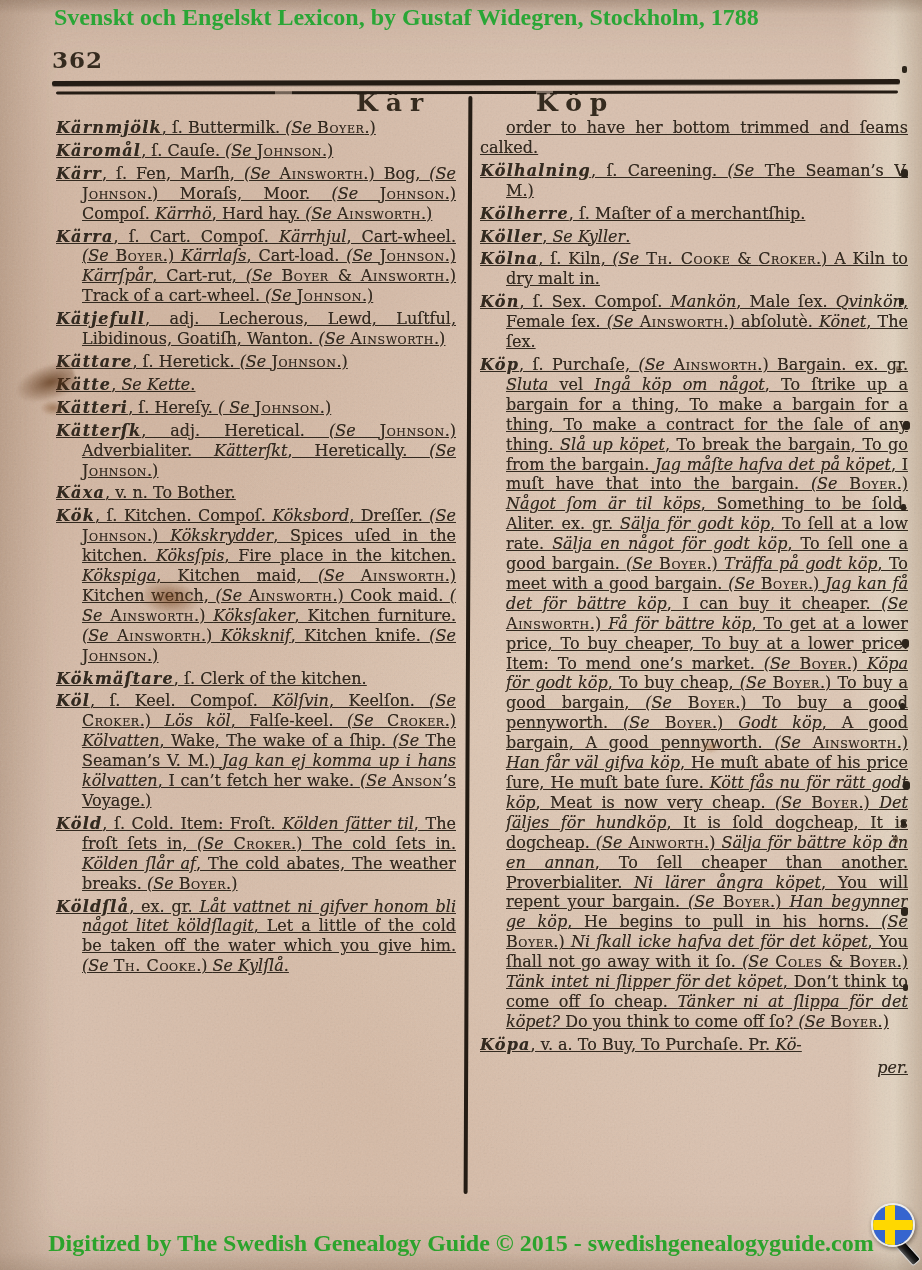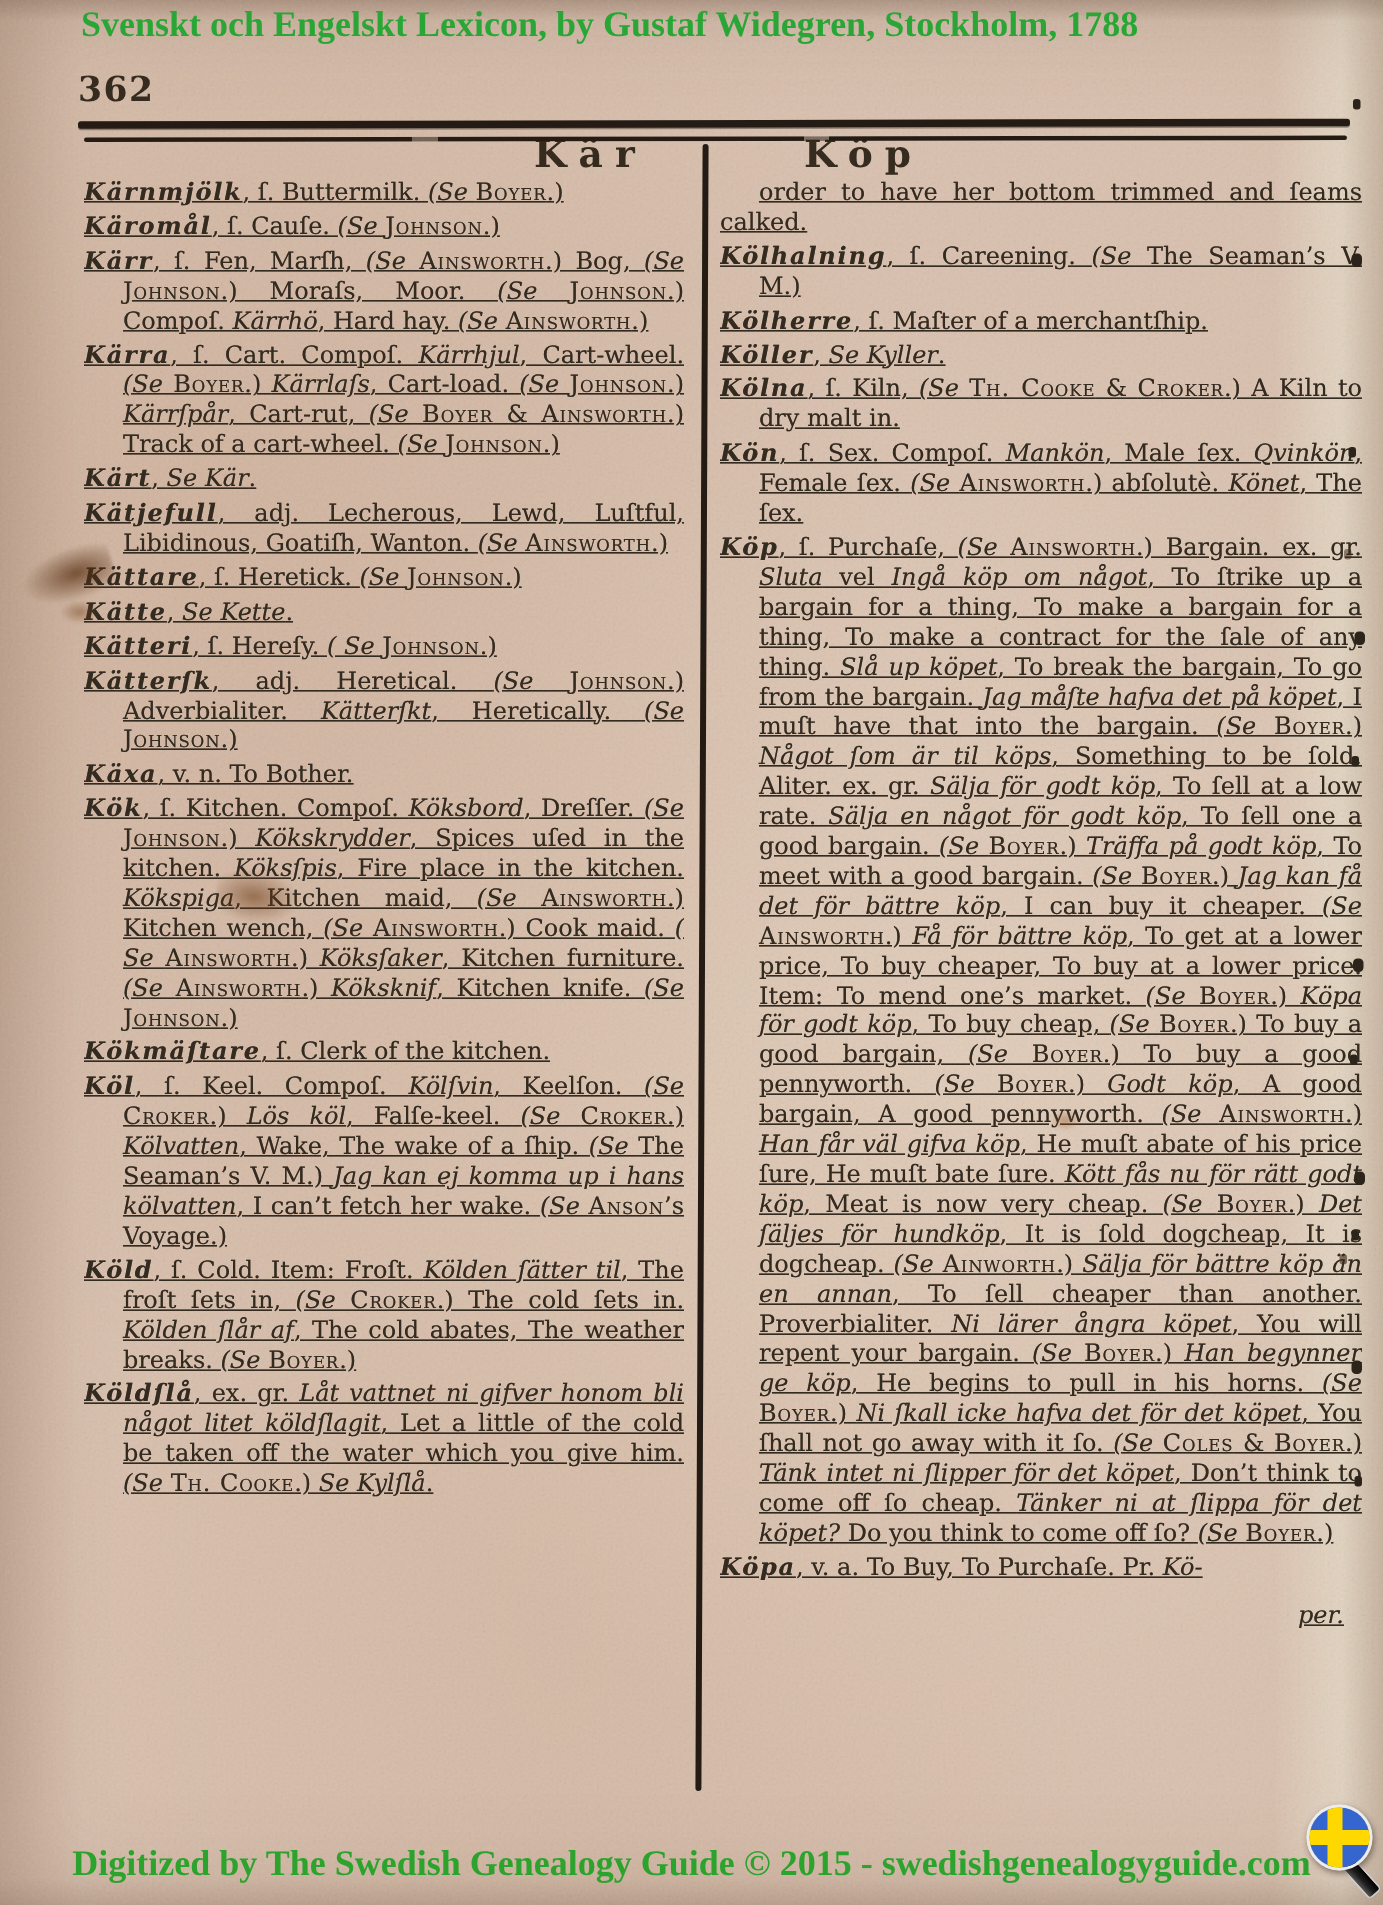--- a/index.html
+++ b/index.html
@@ -39,21 +39,21 @@
   .rule-thin{left:56px;top:91px;width:842px;height:3px;transform:rotate(-.08deg);
     background:linear-gradient(90deg,#241c14 0 26%,rgba(36,28,20,.55) 26% 28%,#241c14 28% 57%,rgba(36,28,20,.5) 57% 59%,#241c14 59% 100%);}
   .col-divider{position:absolute;left:466px;top:96px;width:4px;height:1098px;z-index:3;
     background:#241c14;border-radius:2px;transform:rotate(.25deg);}
   .col{position:absolute;top:118px;z-index:4;color:#332a20;font-size:16px;line-height:19.9px;
     text-align:justify;overflow:hidden;text-shadow:0 0 .4px rgba(45,35,25,.55);text-decoration:underline;}
   .col-left{left:56px;width:400px;height:1102px;}
   .col-right{left:480px;width:428px;height:1102px;}
   .entry{margin:0 0 3px 0;text-indent:-26px;padding-left:26px;}
   .entry.cont{text-indent:26px;padding-left:0;}
-  .catchword{margin:12px;text-align:right;font-style:italic;}
+  .catchword{margin:0;text-align:right;font-style:italic;}
   .s-h{font-style:italic;font-weight:bold;letter-spacing:1.2px;}
   .s-i{font-style:italic;}
   .s-c{font-variant:small-caps;letter-spacing:.6px;}
   .stain{position:absolute;z-index:5;pointer-events:none;}
   .stain1{left:14px;top:366px;width:62px;height:36px;transform:rotate(-18deg);
     background:radial-gradient(ellipse at 60% 50%, rgba(88,48,18,.75), rgba(88,48,18,0) 70%);filter:blur(1px);}
   .stain2{left:144px;top:580px;width:56px;height:36px;transform:rotate(8deg);
     background:radial-gradient(ellipse at 45% 50%, rgba(112,62,24,.6), rgba(112,62,24,0) 70%);filter:blur(1px);}
   .stain3{left:40px;top:400px;width:26px;height:16px;
     background:radial-gradient(ellipse, rgba(120,70,30,.5), rgba(120,70,30,0) 70%);filter:blur(1px);}
@@ -98,21 +98,20 @@
 
   <div class="rule rule-thick"></div>
   <div class="rule rule-thin"></div>
   <div class="col-divider"></div>
 
   <div class="col col-left" id="col-left">
       <p class="entry"><span class="s-h">Kärnmjölk</span><span class="s-r">, ſ. Buttermilk. </span><span class="s-i">(Se </span><span class="s-c">Boyer</span><span class="s-r">.)</span></p>
       <p class="entry"><span class="s-h">Käromål</span><span class="s-r">, ſ. Cauſe. </span><span class="s-i">(Se </span><span class="s-c">Johnson</span><span class="s-r">.)</span></p>
       <p class="entry"><span class="s-h">Kärr</span><span class="s-r">, ſ. Fen, Marſh, </span><span class="s-i">(Se </span><span class="s-c">Ainsworth</span><span class="s-r">.) Bog, </span><span class="s-i">(Se </span><span class="s-c">Johnson</span><span class="s-r">.) Moraſs, Moor. </span><span class="s-i">(Se </span><span class="s-c">Johnson</span><span class="s-r">.) Compoſ. </span><span class="s-i">Kärrhö</span><span class="s-r">, Hard hay. </span><span class="s-i">(Se </span><span class="s-c">Ainsworth</span><span class="s-r">.)</span></p>
       <p class="entry"><span class="s-h">Kärra</span><span class="s-r">, ſ. Cart. Compoſ. </span><span class="s-i">Kärrhjul</span><span class="s-r">, Cart-wheel. </span><span class="s-i">(Se </span><span class="s-c">Boyer</span><span class="s-r">.) </span><span class="s-i">Kärrlaſs</span><span class="s-r">, Cart-load. </span><span class="s-i">(Se </span><span class="s-c">Johnson</span><span class="s-r">.) </span><span class="s-i">Kärrſpår</span><span class="s-r">, Cart-rut, </span><span class="s-i">(Se </span><span class="s-c">Boyer</span><span class="s-r"> &amp; </span><span class="s-c">Ainsworth</span><span class="s-r">.) Track of a cart-wheel. </span><span class="s-i">(Se </span><span class="s-c">Johnson</span><span class="s-r">.)</span></p>
-      <p class="entry"><span class="s-h">Kärt</span><span class="s-r">, </span><span class="s-i">Se Kär</span><span class="s-r">.</span></p>
       <p class="entry"><span class="s-h">Kätjefull</span><span class="s-r">, adj. Lecherous, Lewd, Luſtful, Libidinous, Goatiſh, Wanton. </span><span class="s-i">(Se </span><span class="s-c">Ainsworth</span><span class="s-r">.)</span></p>
       <p class="entry"><span class="s-h">Kättare</span><span class="s-r">, ſ. Heretick. </span><span class="s-i">(Se </span><span class="s-c">Johnson</span><span class="s-r">.)</span></p>
       <p class="entry"><span class="s-h">Kätte</span><span class="s-r">, </span><span class="s-i">Se Kette</span><span class="s-r">.</span></p>
       <p class="entry"><span class="s-h">Kätteri</span><span class="s-r">, ſ. Hereſy. </span><span class="s-i">( Se </span><span class="s-c">Johnson</span><span class="s-r">.)</span></p>
       <p class="entry"><span class="s-h">Kätterſk</span><span class="s-r">, adj. Heretical. </span><span class="s-i">(Se </span><span class="s-c">Johnson</span><span class="s-r">.) Adverbialiter. </span><span class="s-i">Kätterſkt</span><span class="s-r">, Heretically. </span><span class="s-i">(Se </span><span class="s-c">Johnson</span><span class="s-r">.)</span></p>
       <p class="entry"><span class="s-h">Käxa</span><span class="s-r">, v. n. To Bother.</span></p>
       <p class="entry"><span class="s-h">Kök</span><span class="s-r">, ſ. Kitchen. Compoſ. </span><span class="s-i">Köksbord</span><span class="s-r">, Dreſſer. </span><span class="s-i">(Se </span><span class="s-c">Johnson</span><span class="s-r">.) </span><span class="s-i">Kökskrydder</span><span class="s-r">, Spices uſed in the kitchen. </span><span class="s-i">Köksſpis</span><span class="s-r">, Fire place in the kitchen. </span><span class="s-i">Kökspiga</span><span class="s-r">, Kitchen maid, </span><span class="s-i">(Se </span><span class="s-c">Ainsworth</span><span class="s-r">.) Kitchen wench, </span><span class="s-i">(Se </span><span class="s-c">Ainsworth</span><span class="s-r">.) Cook maid. </span><span class="s-i">( Se </span><span class="s-c">Ainsworth</span><span class="s-r">.) </span><span class="s-i">Köksſaker</span><span class="s-r">, Kitchen furniture. </span><span class="s-i">(Se </span><span class="s-c">Ainsworth</span><span class="s-r">.) </span><span class="s-i">Köksknif</span><span class="s-r">, Kitchen knife. </span><span class="s-i">(Se </span><span class="s-c">Johnson</span><span class="s-r">.)</span></p>
       <p class="entry"><span class="s-h">Kökmäſtare</span><span class="s-r">, ſ. Clerk of the kitchen.</span></p>
       <p class="entry"><span class="s-h">Köl</span><span class="s-r">, ſ. Keel. Compoſ. </span><span class="s-i">Kölſvin</span><span class="s-r">, Keelſon. </span><span class="s-i">(Se </span><span class="s-c">Croker</span><span class="s-r">.) </span><span class="s-i">Lös köl</span><span class="s-r">, Falſe-keel. </span><span class="s-i">(Se </span><span class="s-c">Croker</span><span class="s-r">.) </span><span class="s-i">Kölvatten</span><span class="s-r">, Wake, The wake of a ſhip. </span><span class="s-i">(Se </span><span class="s-r">The Seaman’s V. M.) </span><span class="s-i">Jag kan ej komma up i hans kölvatten</span><span class="s-r">, I can’t fetch her wake. </span><span class="s-i">(Se </span><span class="s-c">Anson</span><span class="s-r">’s Voyage.)</span></p>
       <p class="entry"><span class="s-h">Köld</span><span class="s-r">, ſ. Cold. Item: Froſt. </span><span class="s-i">Kölden ſätter til</span><span class="s-r">, The froſt ſets in, </span><span class="s-i">(Se </span><span class="s-c">Croker</span><span class="s-r">.) The cold ſets in. </span><span class="s-i">Kölden ſlår af</span><span class="s-r">, The cold abates, The weather breaks. </span><span class="s-i">(Se </span><span class="s-c">Boyer</span><span class="s-r">.)</span></p>

